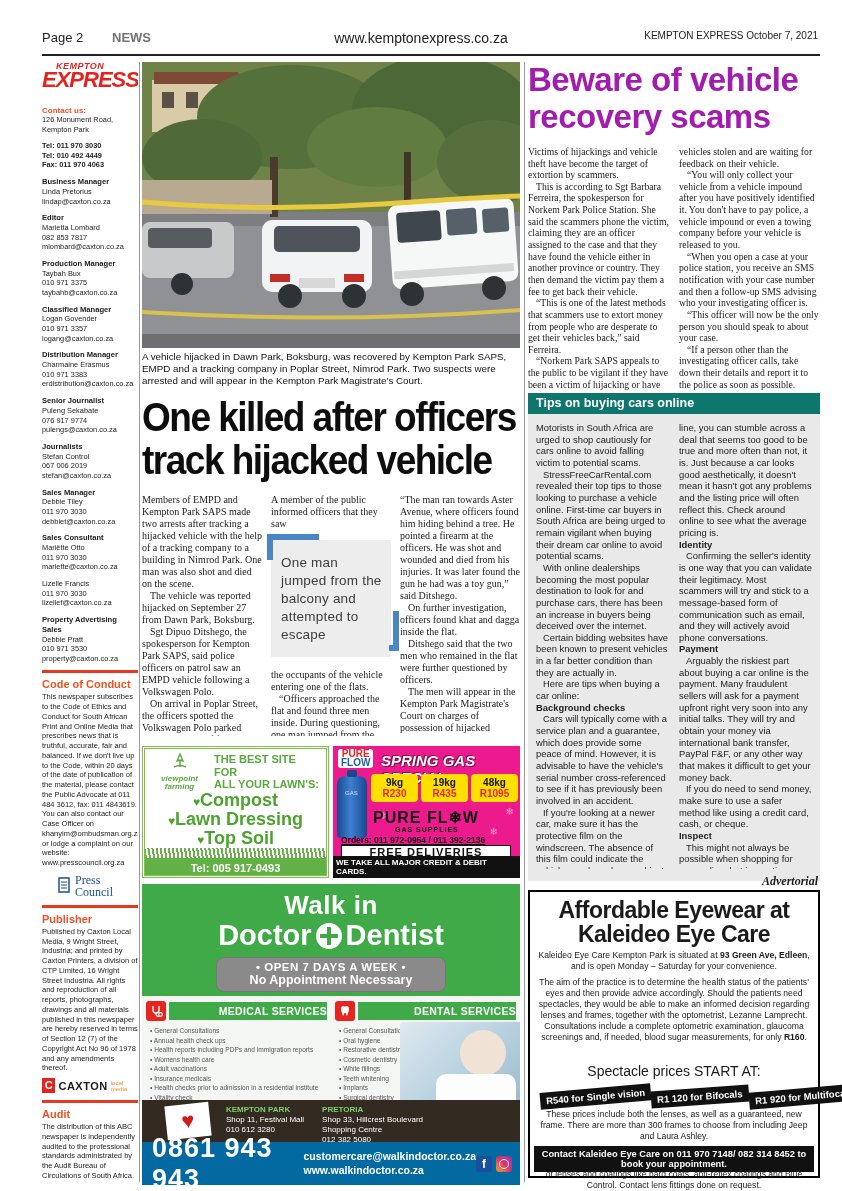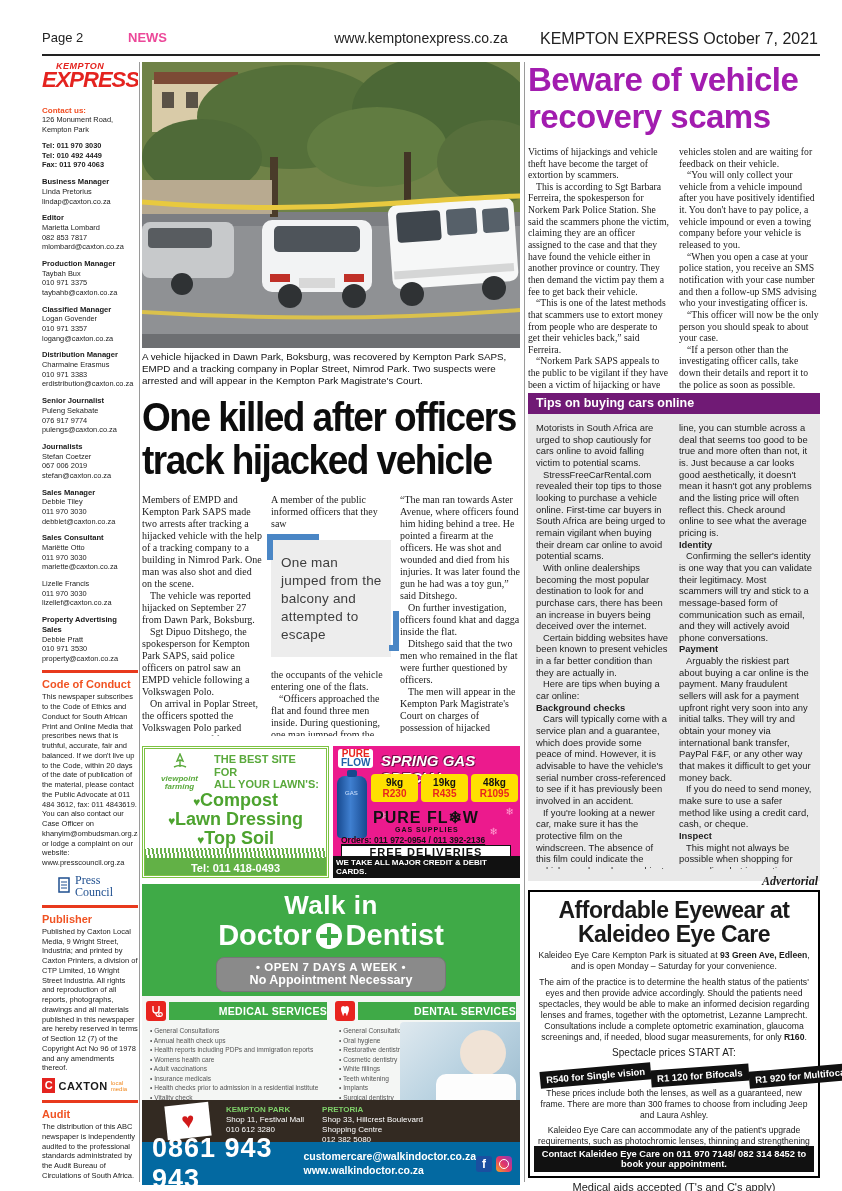--- a/index.html
+++ b/index.html
@@ -3,23 +3,23 @@
 <meta charset="utf-8">
 <style>
   * { margin:0; padding:0; box-sizing:border-box; }
   html,body { background:#e9e9e9; }
   .page { position:relative; width:842px; height:1191px; background:#fff; margin:0 auto;
           font-family:"Liberation Sans", sans-serif; color:#1a1a1a; overflow:hidden; }
 
   
   .mh { position:absolute; top:30px; font-size:13px; color:#222; }
   .mh-page { left:42px; }
-  .mh-news { left:128px; color:#ec4899; font-weight:bold; }
+  .mh-news { left:112px; color:#737373; font-weight:bold; }
   .mh-site { left:0; width:842px; text-align:center; font-size:14px; }
-  .mh-date { right:24px; font-size:16px; }
+  .mh-date { right:24px; font-size:10px; }
   .mh-rule { position:absolute; top:54px; left:42px; width:778px; height:2px; background:#222; }
   .vline { position:absolute; top:62px; width:1px; height:1120px; background:#9a9a9a; }
 
   
   .sidebar { position:absolute; left:42px; top:62px; width:96px; height:1123px; overflow:hidden; }
   .kx-logo { margin-bottom:16px; line-height:0.9; }
   .kx-logo .l1 { color:#e4231f; font-weight:bold; font-style:italic; font-size:9px; letter-spacing:.5px; padding-left:14px; display:block; }
   .kx-logo .l2 { color:#e4231f; font-weight:bold; font-style:italic; font-size:22px; letter-spacing:-1px; display:block; }
   .sb-red { color:#f04e23; font-weight:bold; font-size:8px; }
   .sb-h { color:#f05323; font-weight:bold; font-size:11px; margin-bottom:2px; }
@@ -115,31 +115,31 @@
   .soc-ig::before { content:""; position:absolute; inset:3px; border:1.5px solid #fff; border-radius:50%; }
 
   
   .rightcol { position:absolute; left:528px; top:62px; width:292px; height:1123px; }
   .sc-head { font-size:33px; line-height:1.12; color:#a21caf; letter-spacing:-.5px; }
   .sc-cols { display:flex; gap:10px; margin-top:10px; height:246px; overflow:hidden; }
   .sc-col { width:141px; font-family:"Liberation Serif", serif; font-size:9.7px; line-height:1.2; }
   .sc-col p { text-indent:8px; }
   .sc-col p.first { text-indent:0; }
   .tips { position:absolute; top:331px; left:0; width:292px; height:488px; background:#e9e9e9; }
-  .tips-bar { background:#701a75; color:#fff; font-weight:bold; font-size:12.5px; padding:3px 8px 4px; }
+  .tips-bar { background:#0f766e; color:#fff; font-weight:bold; font-size:12.5px; padding:3px 8px 4px; }
   .tips-cols { display:flex; gap:10px; padding:8px 8px 0; height:455px; overflow:hidden; }
   .tips-col { width:133px; font-size:9.4px; line-height:1.24; color:#222; }
   .tips-col p { text-indent:7px; margin:0; }
   .tips-col p.first { text-indent:0; }
   .tips-col .th { font-weight:bold; text-indent:0; }
   .advertorial { position:absolute; top:812px; right:2px; font-family:"Liberation Serif", serif; font-style:italic; font-weight:bold; font-size:12px; }
   .kal { position:absolute; top:828px; left:0; width:292px; height:288px; border:2px solid #000; background:#fff; padding:4px 8px; }
   .kal-h { text-align:center; font-weight:900; font-size:23px; line-height:1.05; letter-spacing:-.5px; margin-top:2px; }
   .kal p { font-size:8.6px; line-height:1.3; text-align:center; margin-top:4px; }
-  .kal .start { font-size:10px; margin-top:2px; }
+  .kal .start { font-size:14px; margin-top:18px; }
   .kal-badges { display:flex; justify-content:space-between; margin:8px 2px 4px; }
   .kal-badge { background:#111; color:#fff; font-weight:bold; font-size:9.5px; padding:3px 6px; white-space:nowrap; }
   .kal-badge.b1 { transform:rotate(-5deg); }
   .kal-badge.b2 { transform:rotate(-4deg); }
   .kal-badge.b3 { transform:rotate(-5deg); }
   .kal-med { font-size:11px !important; margin-top:10px !important; }
   .kal-contact { position:absolute; bottom:4px; left:4px; right:4px; background:#111; color:#fff; font-weight:bold; font-size:9.3px; text-align:center; padding:3px 0; }
   b { font-weight:bold; }
 </style>
 </head>
@@ -202,21 +202,21 @@
       <div class="sb-txt">erdistribution@caxton.co.za</div>
     </div>
     <div class="sb-block">
       <div class="sb-role">Senior Journalist</div>
       <div class="sb-txt">Puleng Sekabate</div>
       <div class="sb-txt">076 917 9774</div>
       <div class="sb-txt">pulengs@caxton.co.za</div>
     </div>
     <div class="sb-block">
       <div class="sb-role">Journalists</div>
-      <div class="sb-txt">Stefan Coetzer</div>
+      <div class="sb-txt">Stefan Control</div>
       <div class="sb-txt">067 006 2019</div>
       <div class="sb-txt">stefan@caxton.co.za</div>
     </div>
     <div class="sb-block">
       <div class="sb-role">Sales Manager</div>
       <div class="sb-txt">Debbie Tiley</div>
       <div class="sb-txt">011 970 3030</div>
       <div class="sb-txt">debbiet@caxton.co.za</div>
     </div>
     <div class="sb-block">
@@ -355,21 +355,21 @@
           <div class="vp-head">
             <span>THE BEST SITE FOR</span><br>
             <span>ALL YOUR LAWN'S:</span>
           </div>
         </div>
         <div class="vp-item" style="font-size:18px"><span class="vp-leaf">♥</span><span>Compost</span></div>
         <div class="vp-item" style="font-size:18px"><span class="vp-leaf">♥</span><span>Lawn Dressing</span></div>
         <div class="vp-item" style="font-size:18px"><span class="vp-leaf">♥</span><span>Top Soil</span></div>
         <div class="vp-grass"></div>
         <div class="vp-foot">
-          <div>Tel: 011 418-0493</div>
+          <div>Tel: 005 917-0493</div>
           <div>www.viewpointfarming.co.za</div>
         </div>
       </div>
 
       <div class="ad-pf">
         <span class="pf-flake" style="top:64px;left:46px">❄</span>
         <span class="pf-flake" style="top:60px;right:6px">❄</span>
         <span class="pf-flake" style="top:80px;right:22px">❄</span>
         <div class="pf-logo">
           <span class="p1">PURE</span>

